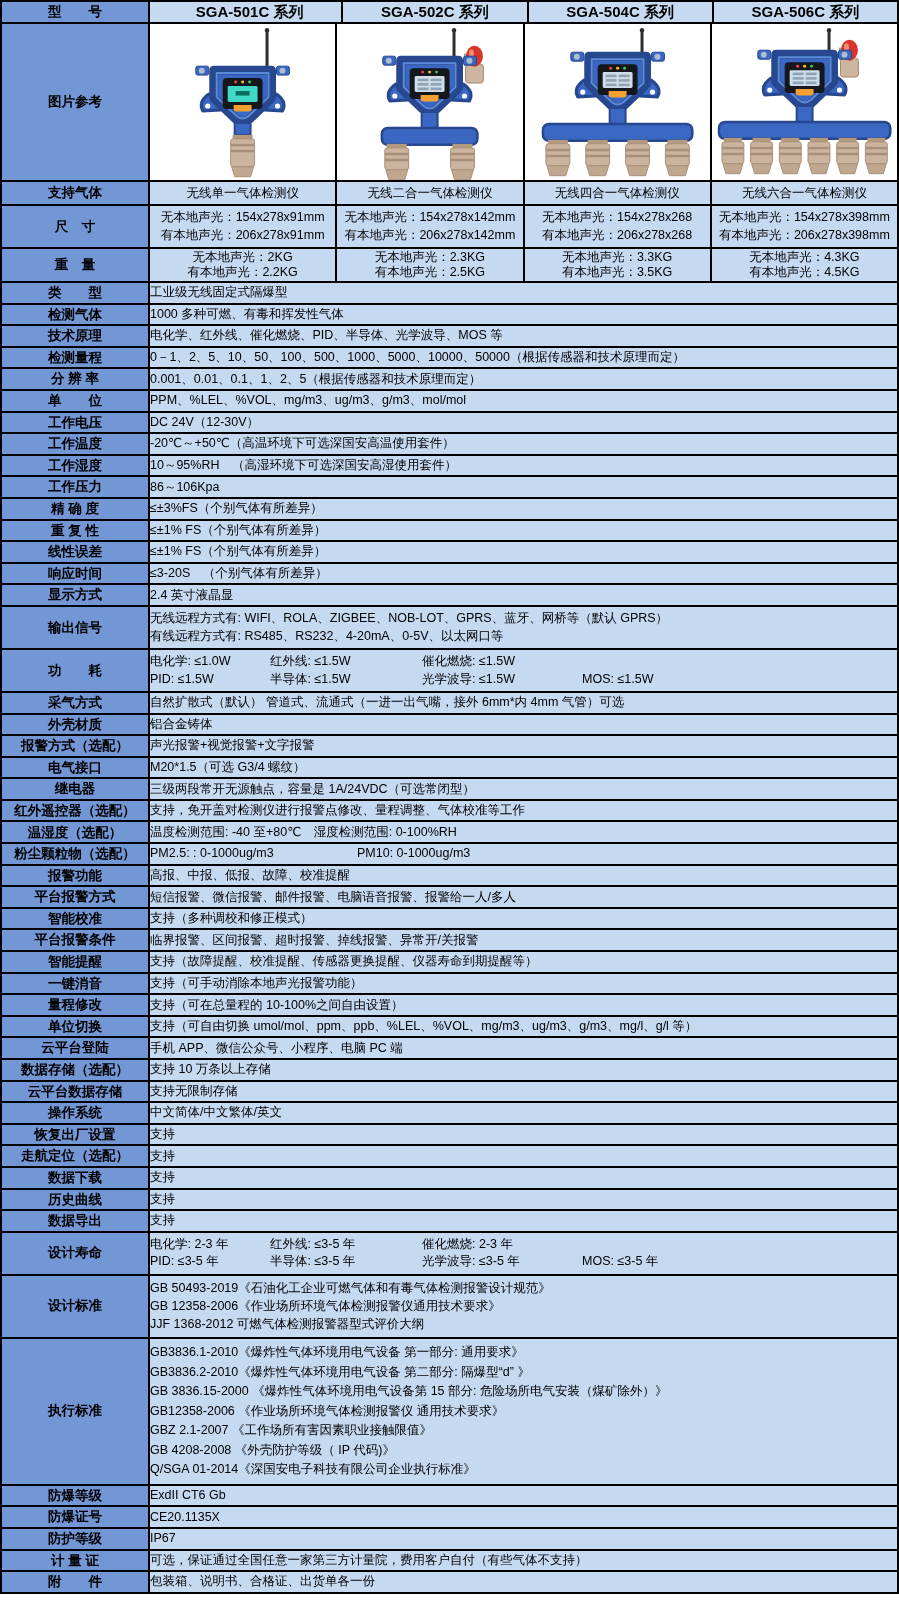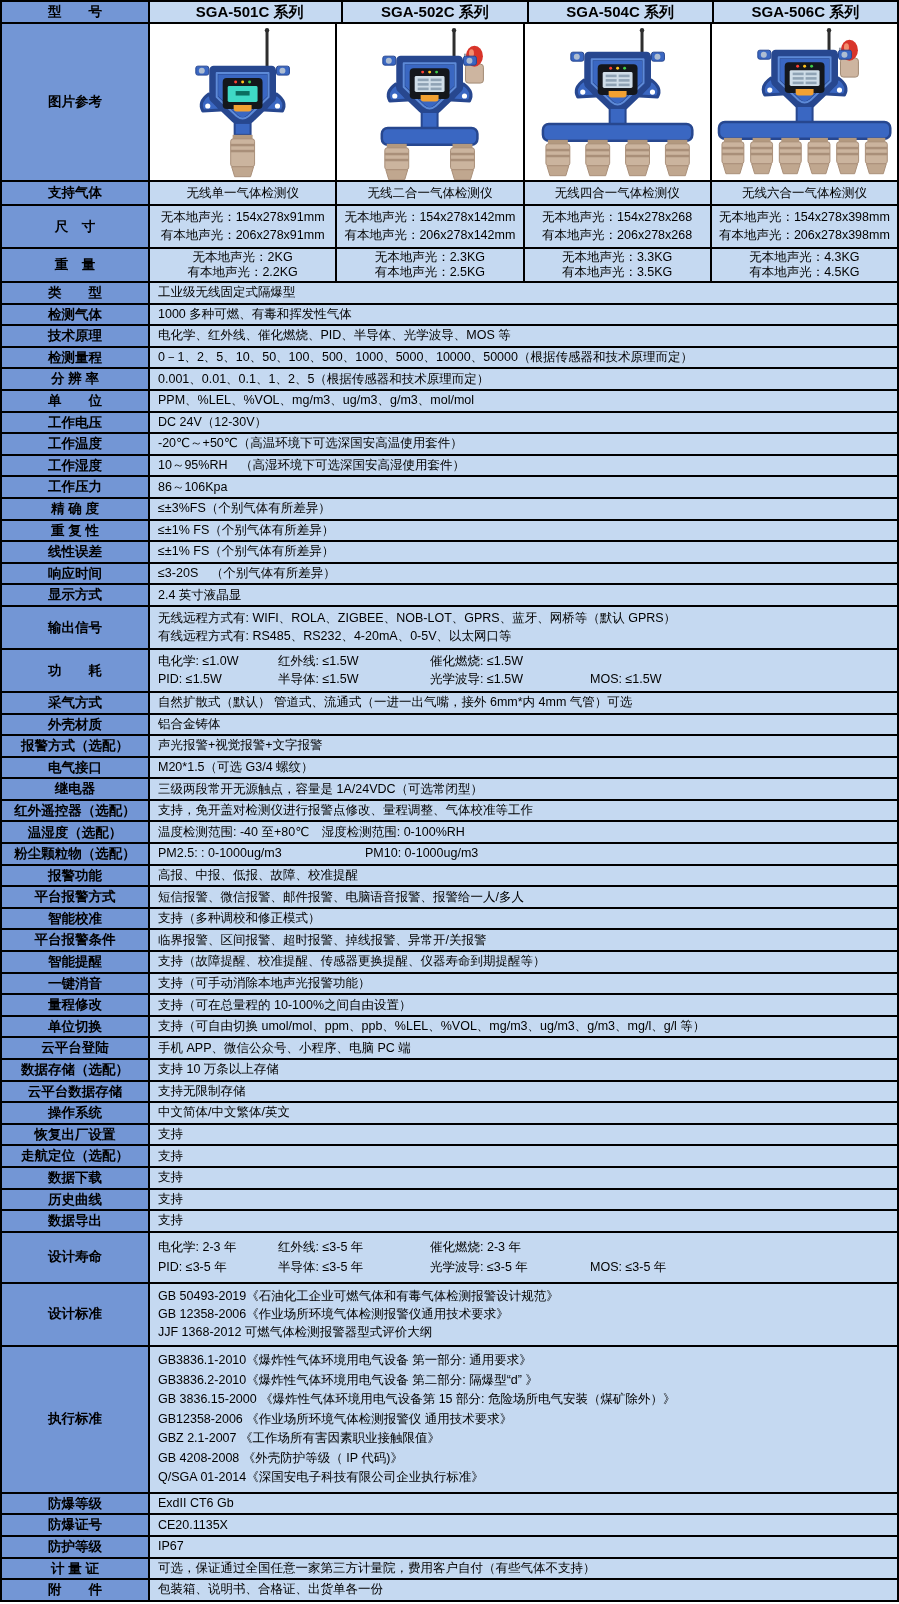--- a/index.html
+++ b/index.html
@@ -38,21 +38,21 @@
     padding:1px 2px;
     white-space:pre;
   }
   .val {
     flex:1 1 auto;
     display:flex;
     flex-direction:column;
     justify-content:center;
     font-size:12.5px;
     line-height:1.2;
-    padding-left:8px;
+    padding-left:0;
     min-width:0;
   }
   .ln { white-space:pre; overflow:hidden; }
   .k-lines .val, .k-tabs .val { justify-content:space-evenly; padding-top:2px; padding-bottom:2px; }
   .tabline { display:flex; white-space:pre; }
   .tabline .seg { display:inline-block; flex:0 0 auto; }
   .tabline .seg:last-child { flex:1 1 auto; }
   
   .k-cols .val { flex-direction:row; padding:0; }
   .k-cols .cell {
@@ -605,21 +605,21 @@
       <div class="val">
         <div class="ln">支持</div>
       </div>
     </div>
     <div class="row k-text">
       <div class="lab">数据导出</div>
       <div class="val">
         <div class="ln">支持</div>
       </div>
     </div>
-    <div class="row k-tabs" style="height: 51px;">
+    <div class="row k-tabs" style="height: 43px;">
       <div class="lab">设计寿命</div>
       <div class="val">
         <div class="tabline"><span class="seg" style="width: 120px;">电化学: 2-3 年</span><span class="seg" style="width: 152px;">红外线: ≤3-5 年</span><span class="seg" style="width: 160px;">催化燃烧: 2-3 年</span></div>
         <div class="tabline"><span class="seg" style="width: 120px;">PID: ≤3-5 年</span><span class="seg" style="width: 152px;">半导体: ≤3-5 年</span><span class="seg" style="width: 160px;">光学波导: ≤3-5 年</span><span class="seg">MOS: ≤3-5 年</span></div>
       </div>
     </div>
     <div class="row k-lines" style="height: 63px;">
       <div class="lab">设计标准</div>
       <div class="val">
         <div class="ln">GB 50493-2019《石油化工企业可燃气体和有毒气体检测报警设计规范》</div>

